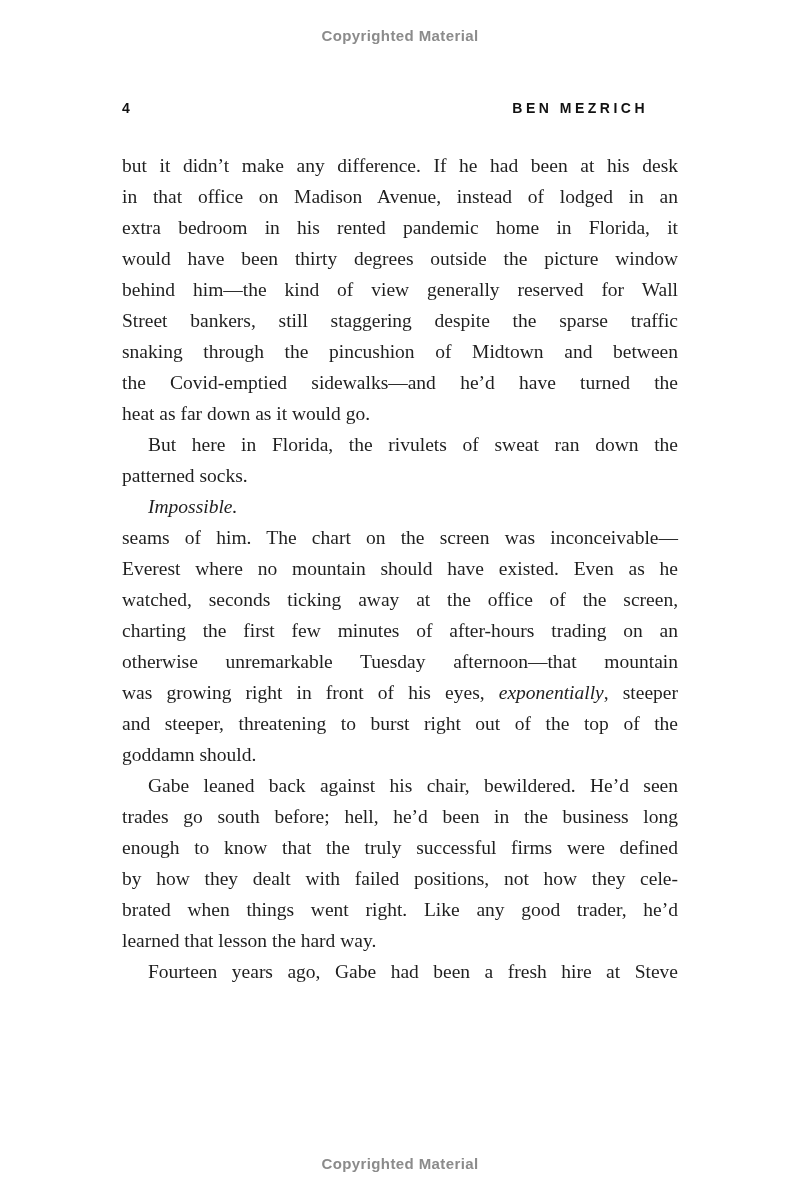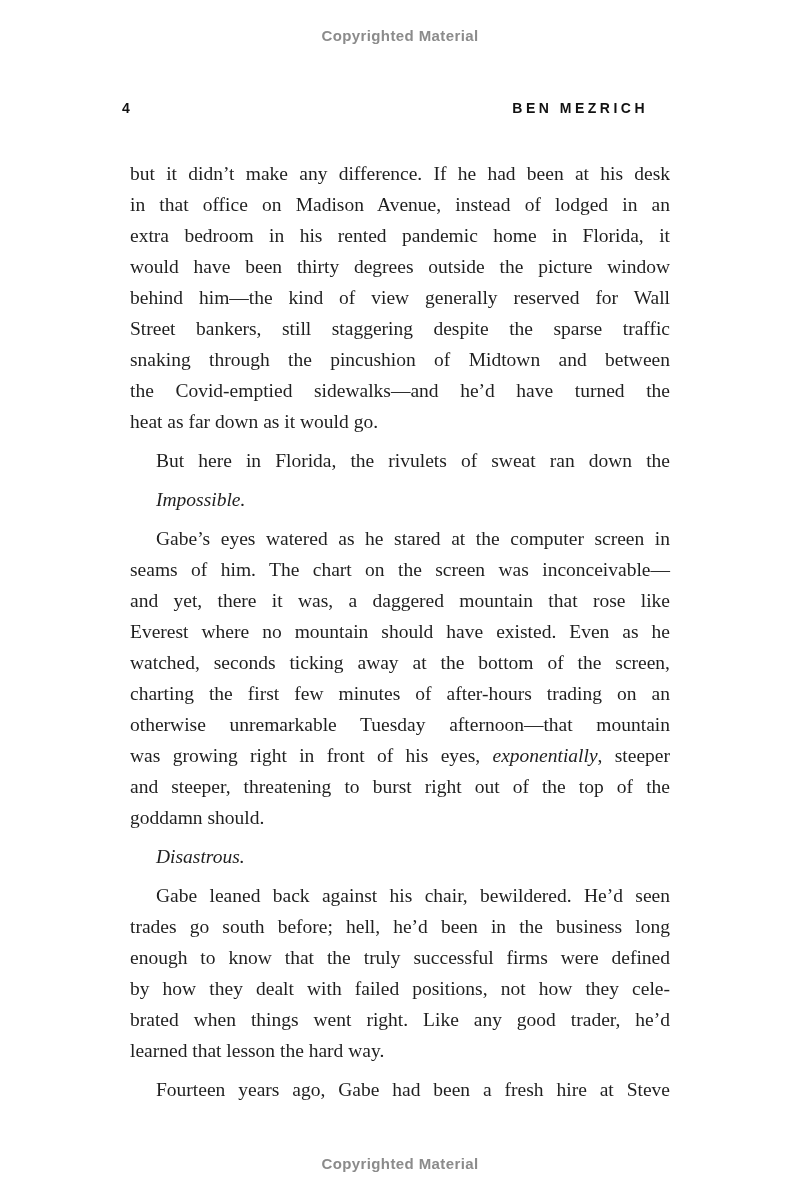--- a/index.html
+++ b/index.html
@@ -46,21 +46,21 @@
     color: #111111;
   }
   .body-text {
     position: absolute;
     left: 122px;
     top: 150px;
     width: 556px;
     color: #1f1f1f;
     font-size: 19.5px;
   }
-  .paragraph { margin: 8px; }
+  .paragraph { margin: 0; }
   .line {
     line-height: 31px;
     height: 31px;
     text-align: justify;
     text-align-last: justify;
   }
   .line.last { text-align-last: left; }
   .line.indent { padding-left: 26px; }
   .line em { }
 </style>
@@ -80,38 +80,34 @@
       <div class="line"><span>extra bedroom in his rented pandemic home in Florida, it</span></div>
       <div class="line"><span>would have been thirty degrees outside the picture window</span></div>
       <div class="line"><span>behind him—the kind of view generally reserved for Wall</span></div>
       <div class="line"><span>Street bankers, still staggering despite the sparse traffic</span></div>
       <div class="line"><span>snaking through the pincushion of Midtown and between</span></div>
       <div class="line"><span>the Covid-emptied sidewalks—and he’d have turned the</span></div>
       <div class="line last"><span>heat as far down as it would go.</span></div>
     </div>
     <div class="paragraph">
       <div class="line indent"><span>But here in Florida, the rivulets of sweat ran down the</span></div>
+      <div class="line last"><span>patterned socks.</span></div>
     </div>
     <div class="paragraph">
       <div class="line indent last"><em>Impossible.</em></div>
     </div>
     <div class="paragraph">
-      <div class="line indent"><span>Gabe’s eyes watered as he stared at the computer screen in</span></div>
       <div class="line"><span>seams of him. The chart on the screen was inconceivable—</span></div>
-      <div class="line"><span>and yet, there it was, a daggered mountain that rose like</span></div>
       <div class="line"><span>Everest where no mountain should have existed. Even as he</span></div>
-      <div class="line"><span>watched, seconds ticking away at the bottom of the screen,</span></div>
+      <div class="line"><span>watched, seconds ticking away at the office of the screen,</span></div>
       <div class="line"><span>charting the first few minutes of after-hours trading on an</span></div>
       <div class="line"><span>otherwise unremarkable Tuesday afternoon—that mountain</span></div>
       <div class="line"><span>was growing right in front of his eyes, </span><em>exponentially</em><span>, steeper</span></div>
       <div class="line"><span>and steeper, threatening to burst right out of the top of the</span></div>
       <div class="line last"><span>goddamn should.</span></div>
-    </div>
-    <div class="paragraph">
-      <div class="line indent last"><em>Disastrous.</em></div>
     </div>
     <div class="paragraph">
       <div class="line indent"><span>Gabe leaned back against his chair, bewildered. He’d seen</span></div>
       <div class="line"><span>trades go south before; hell, he’d been in the business long</span></div>
       <div class="line"><span>enough to know that the truly successful firms were defined</span></div>
       <div class="line"><span>by how they dealt with failed positions, not how they cele-</span></div>
       <div class="line"><span>brated when things went right. Like any good trader, he’d</span></div>
       <div class="line last"><span>learned that lesson the hard way.</span></div>
     </div>
     <div class="paragraph">

